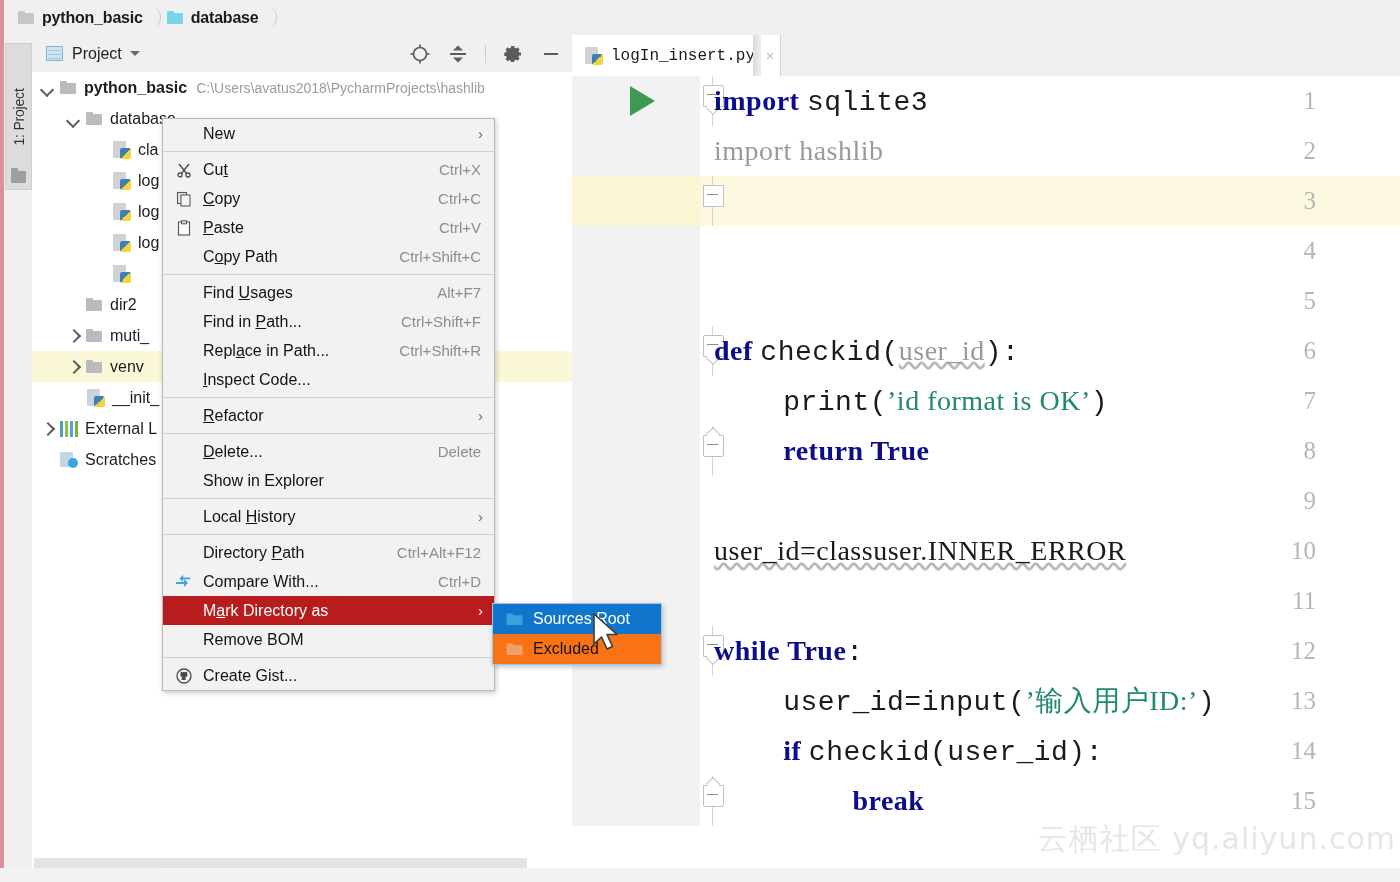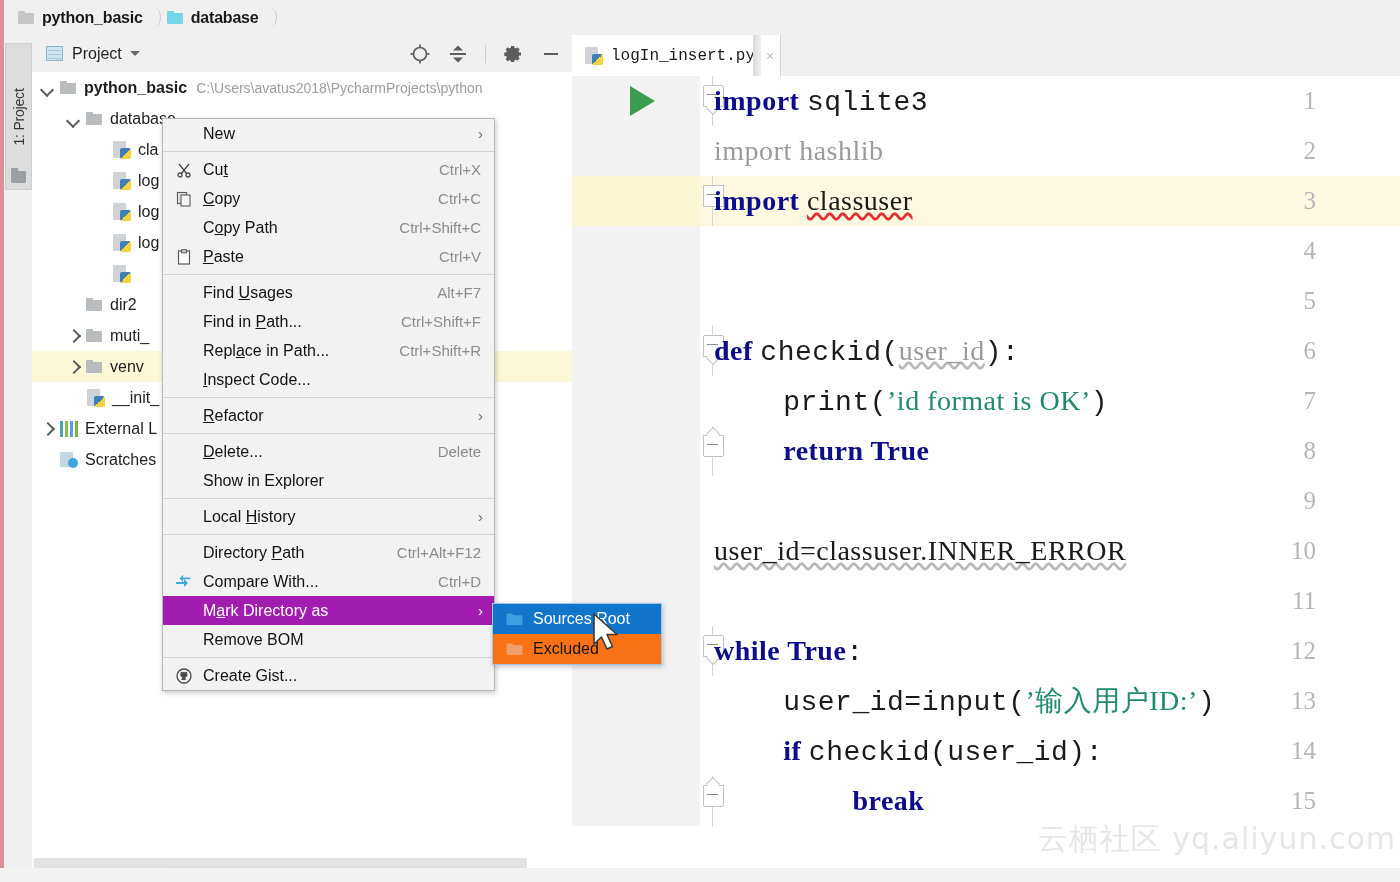--- a/index.html
+++ b/index.html
@@ -142,21 +142,21 @@
   }
   .mi{
     position:relative;height:29px;display:flex;align-items:center;
     font-size:16px;color:#121212;padding-left:14px;box-sizing:border-box;white-space:nowrap;
   }
   .mi .mi-ico{position:absolute;left:10px;top:0;height:29px;width:22px;display:flex;align-items:center;justify-content:center;}
   .mi .mi-label{margin-left:26px;}
   .mi.noicon .mi-label{margin-left:26px;}
   .mi .mi-key{position:absolute;right:13px;font-size:15px;color:#8c8c8c;}
   .mi .mi-sub{position:absolute;right:11px;font-size:15px;color:#6b6b6b;}
-  .mi.sel{background:#a21caf;color:#ffffff;}
+  .mi.sel{background:#b91c1c;color:#ffffff;}
   .mi.sel .mi-sub{color:#ffffff;}
   .msep{height:1px;background:#d2d2d2;margin:3px 0;}
   .und{text-decoration:underline;}
 
   #ctx-submenu{
     position:absolute;left:492px;top:603px;width:168px;
     background:#f97316;border:1px solid #9fc6e6;box-shadow:1px 2px 5px rgba(0,0,0,.22);z-index:50;
   }
   #ctx-submenu .mi{height:30px;}
   #ctx-submenu .mi.sel{background:#1176cb;}
@@ -239,21 +239,21 @@
         </div>
       </div>
     </div>
 
     <div id="project-tree">
 
     <div class="tnode" style="padding-left: 8px;">
           <span class="arrow down"></span>
           <span class="folder-ico gray" style="margin-left: 5px;"></span>
           <span class="tlabel b">python_basic</span>
-          <span class="tpath">C:\Users\avatus2018\PycharmProjects\python</span>
+          <span class="tpath">C:\Users\avatus2018\PycharmProjects\hashlib</span>
         </div>
         <div class="tnode" style="padding-left: 34px;">
           <span class="arrow down"></span>
           <span class="folder-ico gray" style="margin-left: 5px;"></span>
           <span class="tlabel">database</span>
         </div>
         <div class="tnode" style="padding-left: 60px;">
           <span class="arrow"></span>
           <span class="pyfile" style="margin-left: 5px;"></span>
           <span class="tlabel">cla</span>
@@ -346,21 +346,20 @@
           <div class="ctext-line"><span class="dim">import hashlib</span></div>
         </div>
         <div class="code-line hl">
           <div class="ln-bg"></div>
           <div class="gutter"></div>
           <div class="lnum">3</div>
           <div class="foldcol">
             <div class="foldline"></div>
             <div class="foldbox mid"></div>
           </div>
-          <div class="ctext-line"><span class="kw">import </span><span class="err">classuser</span></div>
         </div>
         <div class="code-line">
           <div class="gutter"></div>
           <div class="lnum">4</div>
           <div class="foldcol"></div>
           <div class="ctext-line"></div>
         </div>
         <div class="code-line">
           <div class="gutter"></div>
           <div class="lnum">5</div>
@@ -473,34 +472,34 @@
       <div class="mi">
         <span class="mi-ico">
           <svg width="16" height="16" viewBox="0 0 16 16">
             <rect x="1.5" y="1.5" width="9" height="11" fill="#e4e4e4" stroke="#5a5a5a" stroke-width="1.1"></rect>
             <rect x="5" y="4" width="9" height="11" fill="#f6f6f6" stroke="#5a5a5a" stroke-width="1.1"></rect>
           </svg>
         </span>
         <span class="mi-label"><span class="und">C</span>opy</span>
         <span class="mi-key">Ctrl+C</span>
       </div>
-      <div class="mi noicon">
-        <span class="mi-ico"></span>
-        <span class="mi-label">C<span class="und">o</span>py Path</span>
-        <span class="mi-key">Ctrl+Shift+C</span>
-      </div>
       <div class="mi">
         <span class="mi-ico">
           <svg width="16" height="16" viewBox="0 0 16 16">
             <rect x="2.5" y="2" width="11" height="13" fill="#fafafa" stroke="#5a5a5a" stroke-width="1.2"></rect>
             <rect x="5.5" y="0.8" width="5" height="3" fill="#d9d9d9" stroke="#5a5a5a" stroke-width="1"></rect>
           </svg>
         </span>
         <span class="mi-label"><span class="und">P</span>aste</span>
         <span class="mi-key">Ctrl+V</span>
+      </div>
+      <div class="mi noicon">
+        <span class="mi-ico"></span>
+        <span class="mi-label">C<span class="und">o</span>py Path</span>
+        <span class="mi-key">Ctrl+Shift+C</span>
       </div>
       <div class="msep"></div>
       <div class="mi noicon">
         <span class="mi-ico"></span>
         <span class="mi-label">Find <span class="und">U</span>sages</span>
         <span class="mi-key">Alt+F7</span>
       </div>
       <div class="mi noicon">
         <span class="mi-ico"></span>
         <span class="mi-label">Find in <span class="und">P</span>ath...</span>

